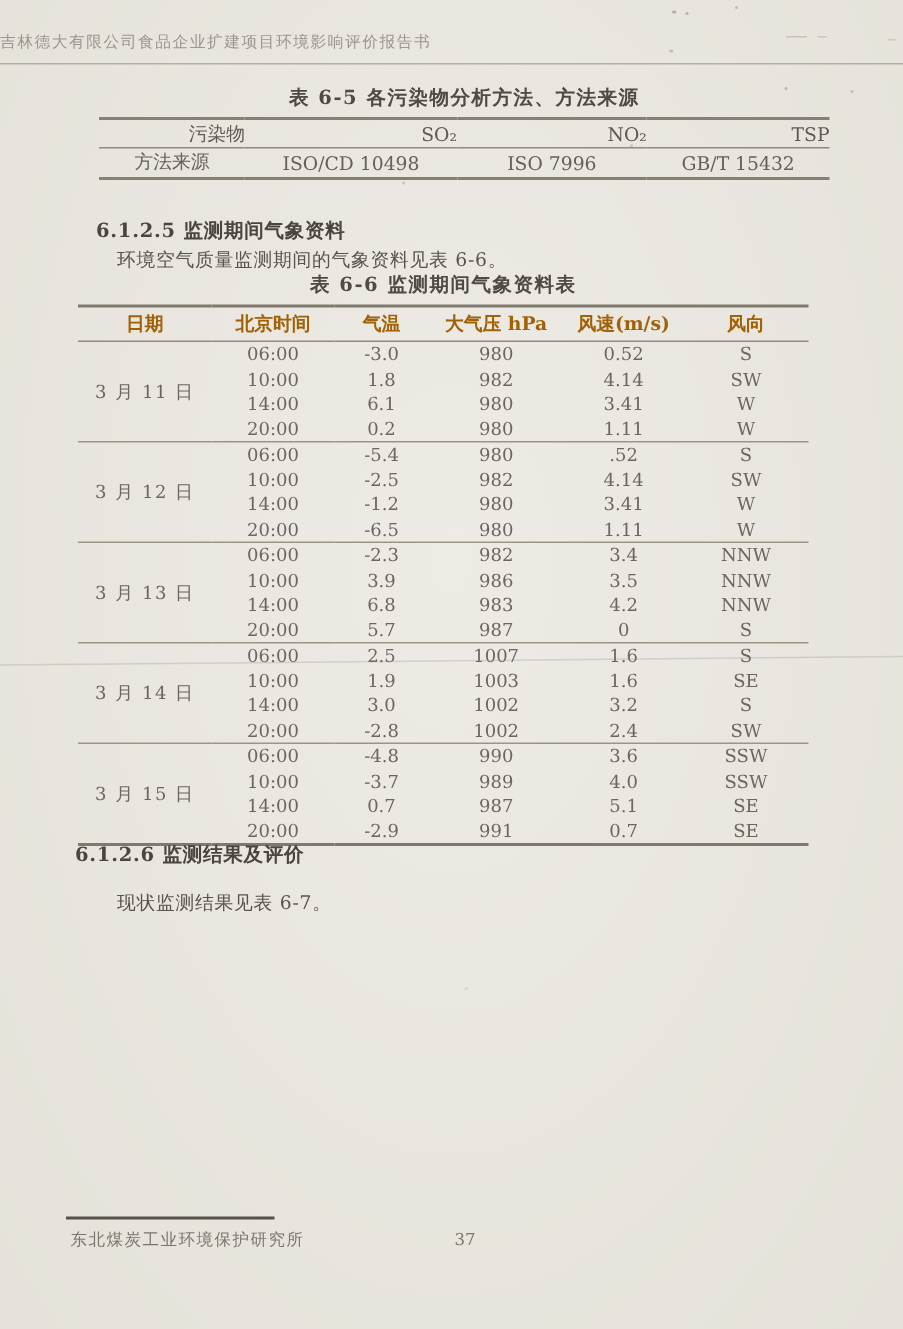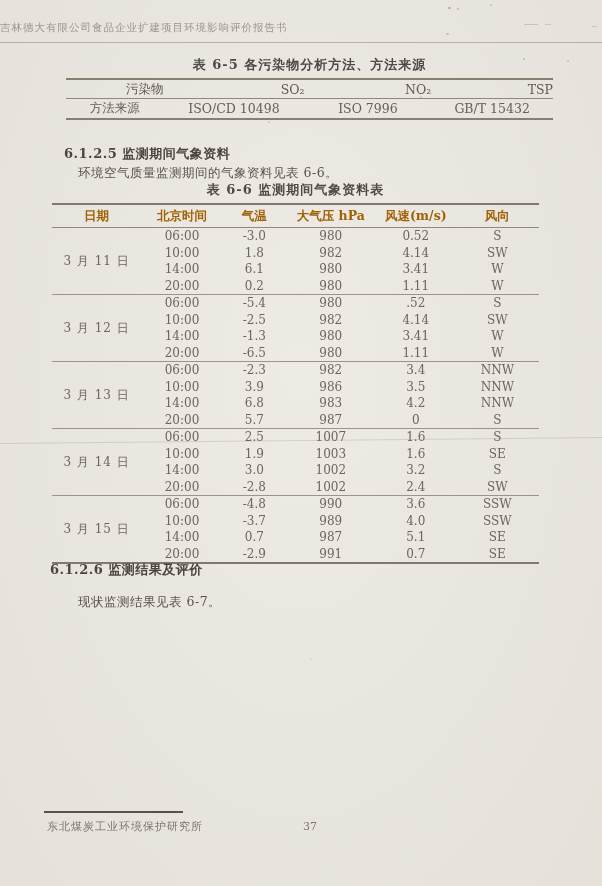--- a/index.html
+++ b/index.html
@@ -192,21 +192,21 @@
         </tr>
         <tr>
           <td>10:00</td>
           <td>-2.5</td>
           <td>982</td>
           <td>4.14</td>
           <td>SW</td>
         </tr>
         <tr>
           <td>14:00</td>
-          <td>-1.3</td>
+          <td>-1.2</td>
           <td>980</td>
           <td>3.41</td>
           <td>W</td>
         </tr>
         <tr class="group-end">
           <td>20:00</td>
           <td>-6.5</td>
           <td>980</td>
           <td>1.11</td>
           <td>W</td>

